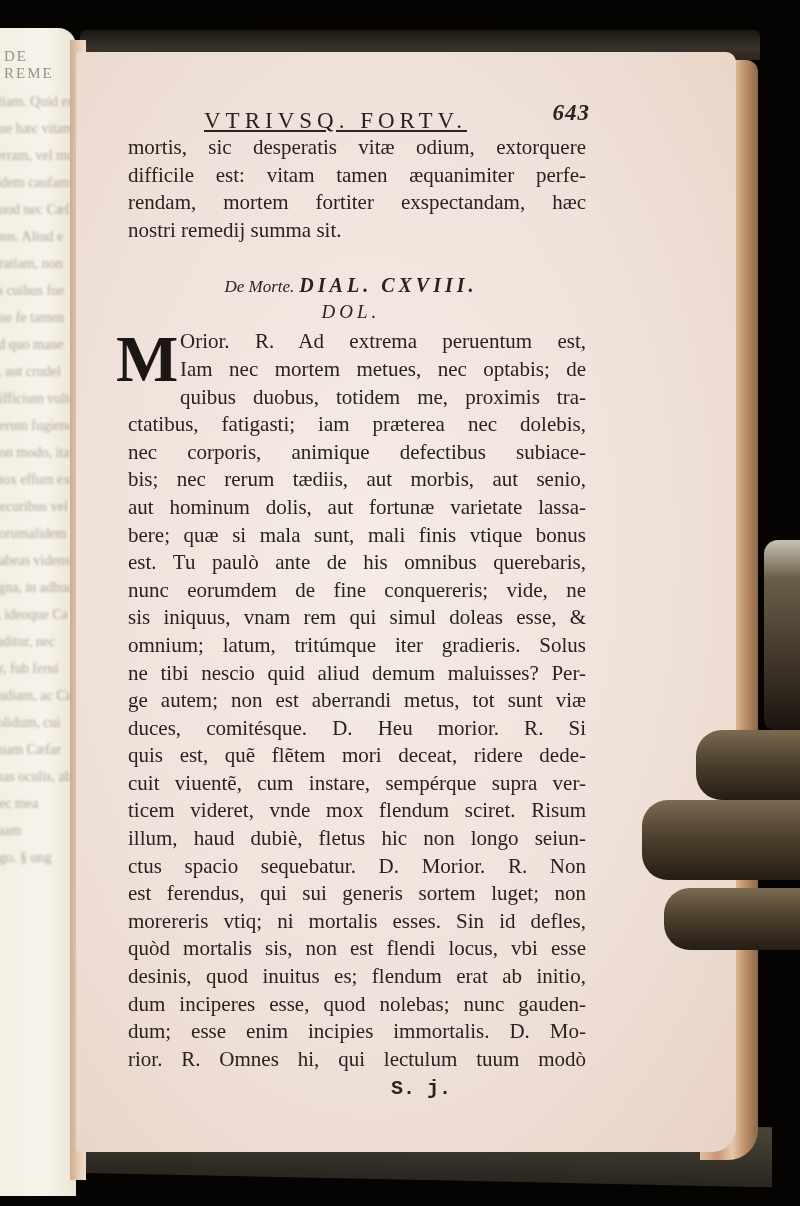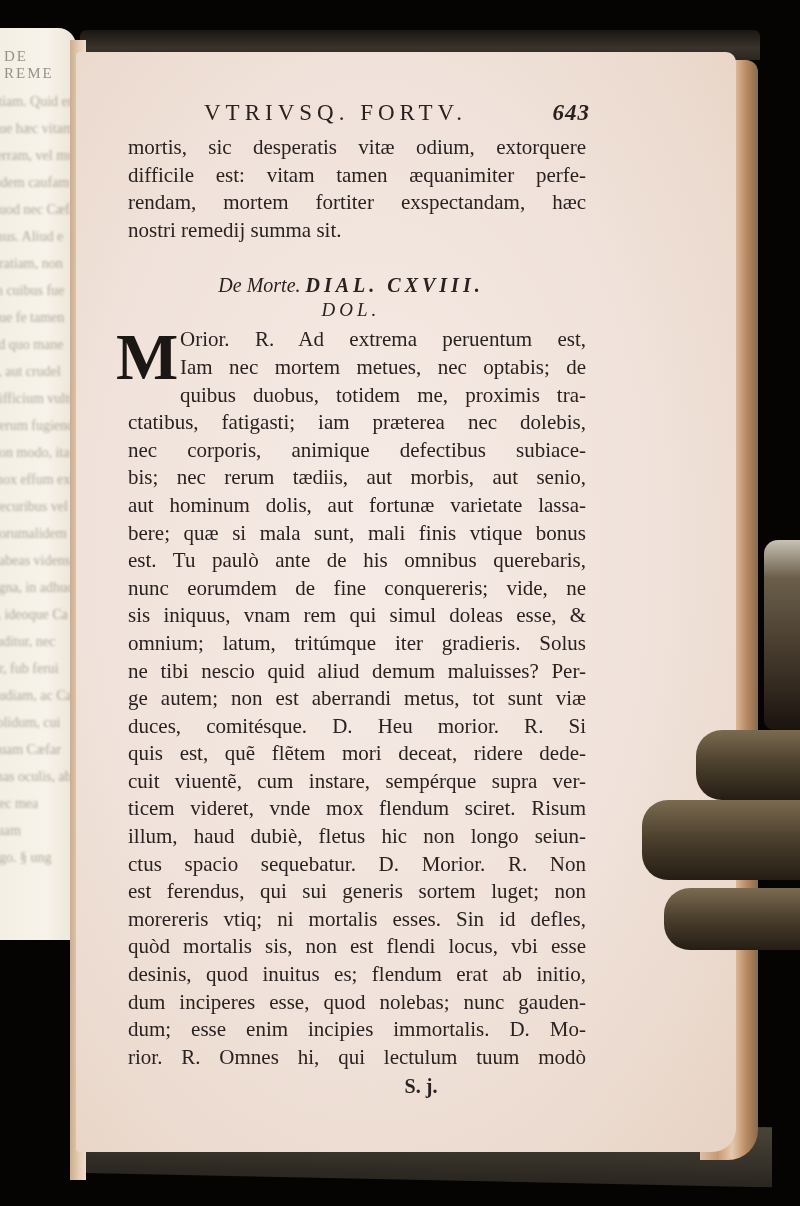--- a/index.html
+++ b/index.html
@@ -6,52 +6,52 @@
     body {
       width:800px; height:1206px; overflow:hidden; position:relative;
       background:#050403;
       font-family:"Liberation Serif", "DejaVu Serif", serif;
     }
     .top-shadow { position:absolute; left:80px; top:30px; width:680px; height:30px;
       background:linear-gradient(#1a1612,#3a332b 60%,#2c2620); border-radius:6px 6px 0 0; }
     .cover-edge { position:absolute; left:72px; top:1120px; width:700px; height:60px;
       background:linear-gradient(#4a4438,#2a2620); transform:skewY(1.2deg); }
     
-    .left-page { position:absolute; left:0; top:28px; width:76px; height:912px;
+    .left-page { position:absolute; left:0; top:28px; width:76px; height:1168px;
       background:linear-gradient(90deg,#f3efe4 0%,#f7f3ea 60%,#ece4d6 100%);
       border-radius:0 18px 0 0; overflow:hidden; }
     .left-page .ghost { position:absolute; left:-8px; top:60px; width:90px;
       font-size:14px; line-height:27px; color:rgba(120,110,95,0.55); filter:blur(0.9px);
       white-space:nowrap; }
     .left-page .ghost-head { position:absolute; left:4px; top:20px; font-size:15px;
       letter-spacing:2px; color:rgba(90,80,70,0.6); filter:blur(0.6px); }
     .gutter { position:absolute; left:70px; top:40px; width:16px; height:1140px;
       background:linear-gradient(90deg,#c9ad8f,#e8cfb8 60%,#efdccb); }
     
     .page { position:absolute; left:76px; top:52px; width:660px; height:1100px;
       background:radial-gradient(ellipse at 45% 45%, #f6ebe6 0%, #f0e2da 55%, #e7d3c4 100%);
       border-radius:4px 10px 24px 4px; }
     .fore-edge { position:absolute; left:700px; top:60px; width:58px; height:1100px;
       background:linear-gradient(90deg,#dcc0a8 0%,#c89872 30%,#e5c9ad 55%,#b98a62 80%,#8a6a4c 100%);
       border-radius:0 12px 30px 0; }
     .fore-edge .stain { position:absolute; left:8px; width:14px; background:rgba(150,90,50,0.35); border-radius:6px; }
     .text-block { position:absolute; left:116px; top:100px; width:470px; color:#2a2220; }
     .running-head { position:relative; height:34px; font-size:23px; letter-spacing:5px; }
-    .running-head .rh-title { position:absolute; left:88px; top:0; }
+    .running-head .rh-title { position:absolute; left:88px; top:8px;text-decoration:underline; }
     .running-head .rh-page { position:absolute; right:-4px; top:0; letter-spacing:1px; font-style:italic; font-weight:bold; }
     .line { font-size:21px; line-height:27.6px; white-space:nowrap; text-align:justify; text-align-last:justify;margin-left:12px; }
     .lead-lines { margin-top:0px; }
     .dial-head { margin-top:28px; text-align:center; font-size:20px; font-style:italic; line-height:26px; }
-    .dial-head .dm { font-size:20px; }
+    .dial-head .dm { font-size:17px; }
     .dial-head .dl { letter-spacing:4px; font-weight:bold; }
     .dial-sub { text-align:center; font-style:italic; font-weight:normal; letter-spacing:4px; font-size:19px; line-height:24px; }
     .body-lines { position:relative; margin-top:4px; }
     .dropcap { position:absolute; left:0; top:2px; font-size:66px; line-height:58px; font-weight:bold; color:#1c1614; }
     .indent { padding-left:52px; }
-    .signature { text-align:center; margin-top:4px; font-size:20px; font-weight:bold; padding-left:140px; }
+    .signature { text-align:center; margin-top:4px; font-size:20px; font-weight:bold; padding-left:140px;font-family:Liberation Mono, monospace; }
     
     .hand-top { position:absolute; left:764px; top:540px; width:40px; height:190px;
       background:linear-gradient(#c7c2b5,#6b5e4b 20%,#3a3024 70%,#1a140f); border-radius:14px 0 0 10px; }
     .finger { position:absolute; background:linear-gradient(#7a6a50,#4a3e2c 50%,#251d14); border-radius:26px 0 0 26px; }
     .f1 { left:696px; top:730px; width:110px; height:70px; }
     .f2 { left:642px; top:800px; width:164px; height:80px; }
     .f3 { left:664px; top:888px; width:142px; height:62px; }
   </style>
 </head>
 <body>

